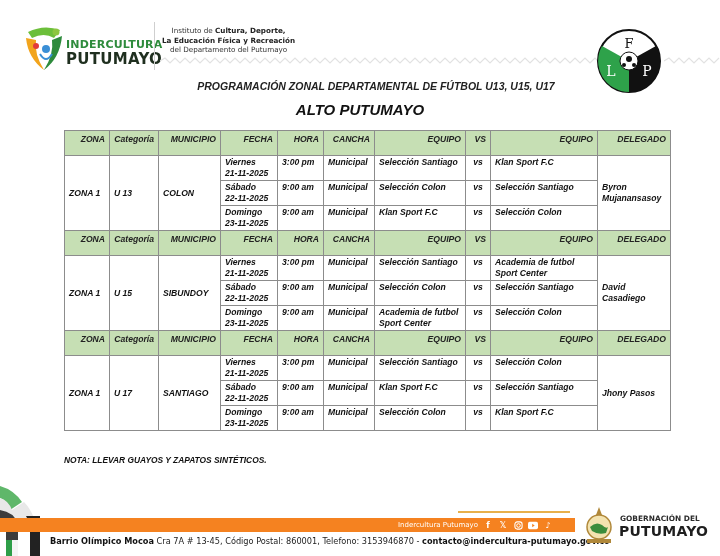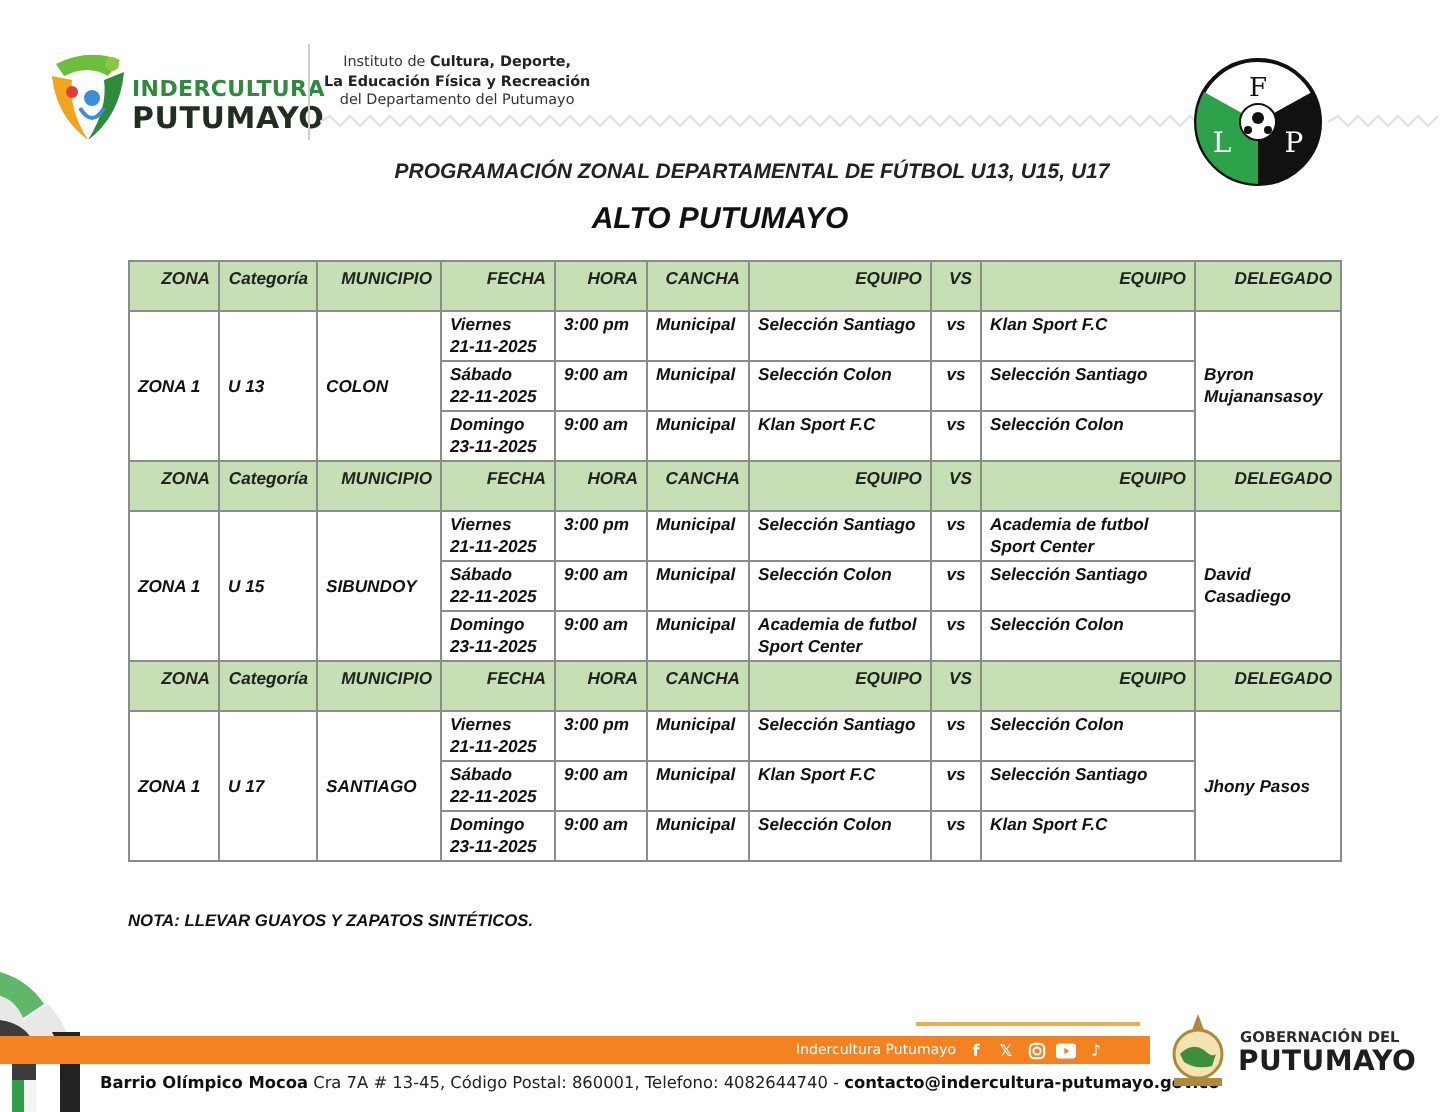--- a/index.html
+++ b/index.html
@@ -280,21 +280,21 @@
   </span>
   <span class="s-ico">
     <svg width="11" height="9" viewBox="0 0 12 9">
         <rect x="0" y="0" width="12" height="9" rx="2" fill="#fff"></rect>
         <path d="M5 2.5 L8 4.5 L5 6.5 Z" fill="#f58220"></path>
       </svg>
   </span>
   <span class="s-ico">♪</span>
 </div>
 <div class="address">
-  <b>Barrio Olímpico Mocoa</b><span> Cra 7A # 13-45, Código Postal: 860001, Telefono: 4082644740  - </span><b>contacto@indercultura-putumayo.gov.co</b>
+  <b>Barrio Olímpico Mocoa</b><span> Cra 7A # 13-45, Código Postal: 860001, Telefono: 3153946870  - </span><b>contacto@indercultura-putumayo.gov.co</b>
 </div>
 <svg class="gob-emblem" viewBox="0 0 30 42">
   <path d="M15 2 L18 10 L12 10 Z" fill="#b0883a"></path>
   <ellipse cx="15" cy="22" rx="12" ry="12" fill="#f3e3b0" stroke="#b0883a" stroke-width="1.5"></ellipse>
   <path d="M6 22 Q12 16 18 20 Q22 24 24 22 L22 28 Q14 30 8 26 Z" fill="#3c8d3c"></path>
   <rect x="3" y="34" width="24" height="4" fill="#b0883a"></rect>
 </svg>
 <div class="gob-text1">GOBERNACIÓN DEL</div>
 <div class="gob-text2">PUTUMAYO</div>
 

